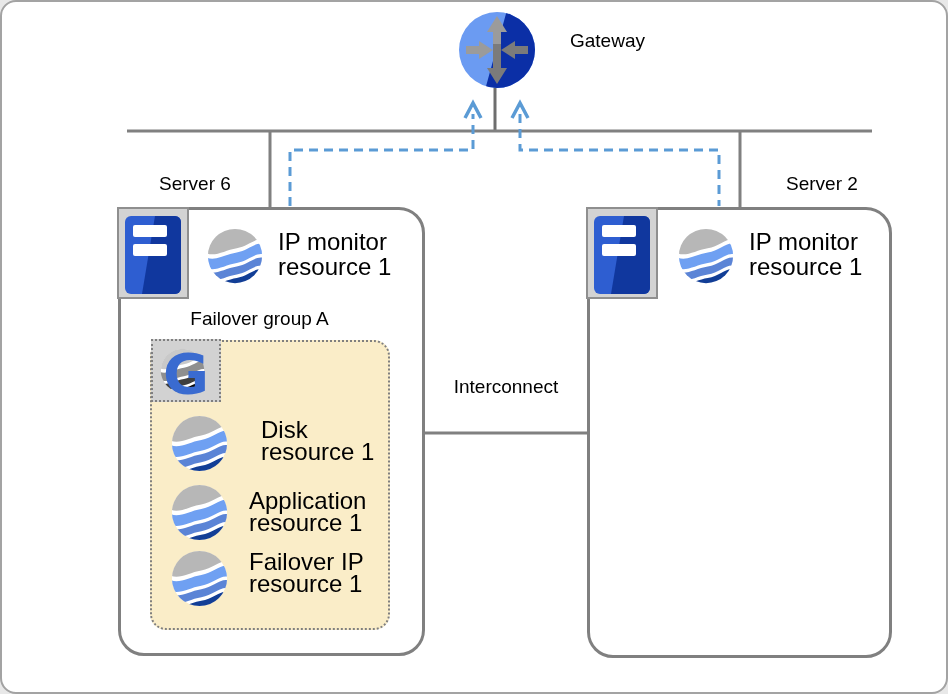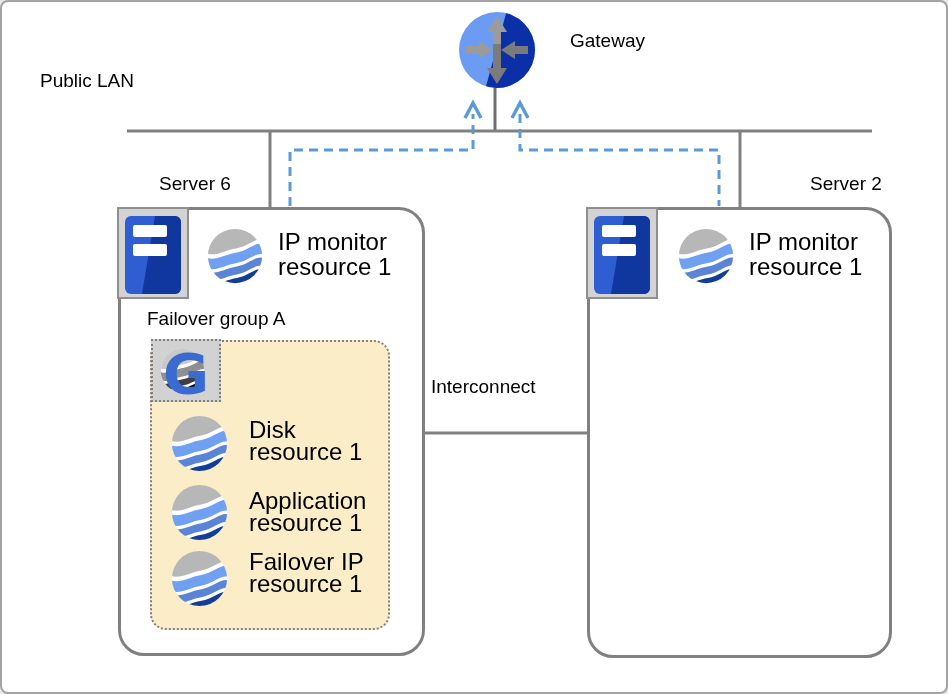--- a/index.html
+++ b/index.html
@@ -1,25 +1,25 @@
 <!DOCTYPE html>
 <html><head>
 <meta charset="utf-8">
 <style>
   html,body{margin:0;padding:0;background:#e8e8e8;}
   .canvas{
     position:relative;width:948px;height:694px;background:#ffffff;
-    border:2px solid #a3a3a3;border-radius:8px;box-sizing:border-box;
+    border:2px solid #a3a3a3;border-radius:16px;box-sizing:border-box;
     font-family:"Liberation Sans",sans-serif;color:#000;overflow:hidden;
   }
   .wires{position:absolute;left:0;top:0;z-index:1;}
   .box{position:absolute;background:#ffffff;border:3px solid #808080;border-radius:26px;box-sizing:border-box;z-index:2;}
   .group-box{position:absolute;background:#FAEDC8;border:2px dotted #7f7f7f;border-radius:16px;box-sizing:border-box;z-index:3;}
   .lbl{position:absolute;font-size:19px;line-height:26px;white-space:nowrap;z-index:6;}
-  .lbl.center{white-space:normal;}
+  .lbl.center{text-align:center;white-space:normal;}
   .two-line{line-height:25px;}
   .res-lbl{position:absolute;font-size:24px;line-height:22px;white-space:nowrap;z-index:6;}
   .icon{position:absolute;z-index:5;}
   .chip{position:absolute;background:#d3d3d3;border:2px solid #8f8f8f;box-sizing:border-box;z-index:5;display:flex;align-items:center;justify-content:center;}
   .chip.dotted{border:2px dotted #7f7f7f;background:#d2d2d2;}
   svg{display:block;}
 </style>
 </head>
 <body>
 
@@ -85,28 +85,27 @@
       <path d="M40,74 L30,58 L50,58 Z" fill="#7b7b7b"></path>
       <line x1="9" y1="40" x2="24" y2="40" stroke="#9b9b9b" stroke-width="8"></line>
       <path d="M36,40 L22,31 L22,49 Z" fill="#9b9b9b"></path>
       <line x1="71" y1="40" x2="56" y2="40" stroke="#7b7b7b" stroke-width="8"></line>
       <path d="M44,40 L58,31 L58,49 Z" fill="#7b7b7b"></path>
     </g>
   </svg>
   <div class="lbl" style="left:568px;top:26px">Gateway</div>
 
   <div class="lbl" style="left:38px;top:66px">
-    <div>Public LAN</div>
   </div>
 
   <div class="box" style="left:116px;top:205px;width:307px;height:449px"></div>
   <div class="box" style="left:585px;top:205px;width:305px;height:451px"></div>
 
   <div class="lbl" style="left:157px;top:169px">Server 6</div>
-  <div class="lbl" style="left:808px;top:169px">Server 2</div>
+  <div class="lbl" style="left:784px;top:169px">Server 2</div>
 
   <div class="lbl center" style="left:429px;top:374px;width:150px;line-height:22px">
     <div>Interconnect</div>
   </div>
 
   <div class="chip" style="left:115px;top:205px;width:72px;height:92px">
     <svg width="68" height="88" viewBox="0 0 68 88">
         <use href="#server-tower"></use>
       </svg>
   </div>
@@ -139,21 +138,21 @@
   <div class="chip dotted" style="left:149px;top:337px;width:70px;height:63px;z-index:5">
     <svg width="66" height="59" viewBox="0 0 66 59">
       <use href="#ball-gray" x="7" y="7" width="45" height="45"></use>
       <text x="33" y="52" font-family="DejaVu Sans, sans-serif" font-size="56" font-weight="bold" fill="#3A6BD0" text-anchor="middle">G</text>
     </svg>
   </div>
 
   <svg class="icon" style="left:169px;top:413px" width="57" height="57" viewBox="0 0 64 64">
       <use href="#ball-blue"></use>
     </svg>
-  <div class="res-lbl" style="left:247px;top:417px">
+  <div class="res-lbl" style="left:259px;top:417px">
     <div>Disk</div>
     <div>resource 1</div>
   </div>
 
   <svg class="icon" style="left:169px;top:482px" width="57" height="57" viewBox="0 0 64 64">
       <use href="#ball-blue"></use>
     </svg>
   <div class="res-lbl" style="left:247px;top:488px">
     <div>Application</div>
     <div>resource 1</div>

